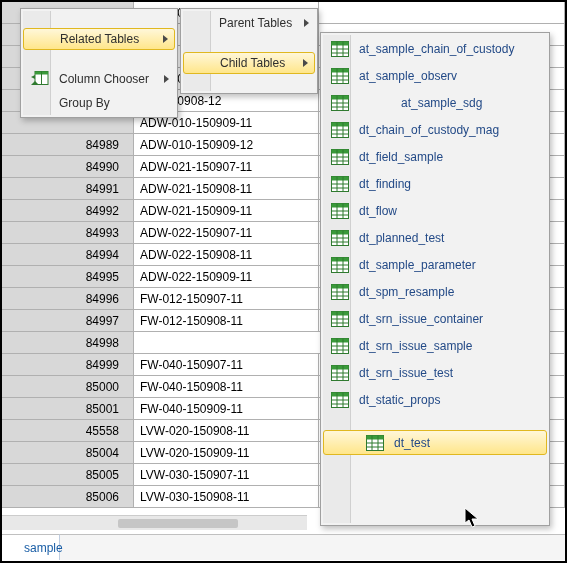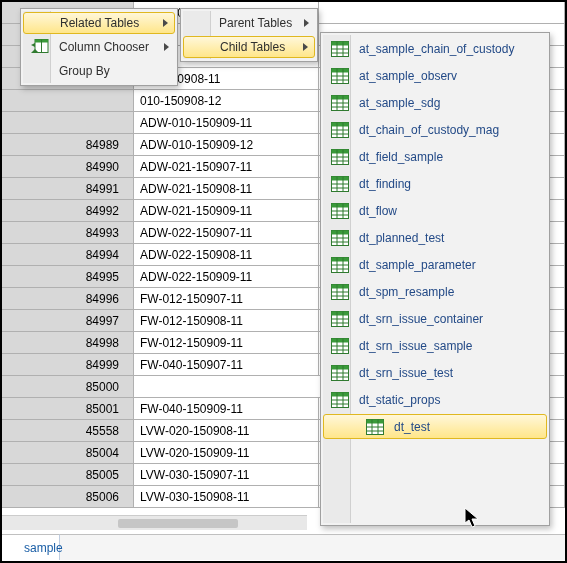--- a/index.html
+++ b/index.html
@@ -125,21 +125,21 @@
   }
   .menu-item .label {
     flex: 1;
     white-space: nowrap;
   }
   .menu-item.hover {
     background: linear-gradient(#fff7d9, #ffe68a);
     border: 1px solid #e0b820;
     border-radius: 3px;
     height: 22px;
-    margin: 1px 0;
+    margin: 17px 0;
   }
   .arrow {
     position: absolute;
     right: 6px;
     top: 50%;
     transform: translateY(-50%);
     width: 0; height: 0;
     border-top: 4px solid transparent;
     border-bottom: 4px solid transparent;
     border-left: 5px solid #4a4a4a;
@@ -237,30 +237,30 @@
       <div class="cell-b">FW-012-150907-11</div>
       <div class="cell-c"></div>
     </div>
     <div class="row">
       <div class="cell-a">84997</div>
       <div class="cell-b">FW-012-150908-11</div>
       <div class="cell-c"></div>
     </div>
     <div class="row">
       <div class="cell-a">84998</div>
-      <div class="cell-b">FW-012-150909-11</div>
       <div class="cell-c"></div>
     </div>
     <div class="row">
       <div class="cell-a">84999</div>
       <div class="cell-b">FW-040-150907-11</div>
       <div class="cell-c"></div>
     </div>
     <div class="row">
       <div class="cell-a">85000</div>
+      <div class="cell-b">FW-040-150908-11</div>
       <div class="cell-c"></div>
     </div>
     <div class="row">
       <div class="cell-a">85001</div>
       <div class="cell-b">FW-040-150909-11</div>
       <div class="cell-c"></div>
     </div>
     <div class="row">
       <div class="cell-a">45558</div>
       <div class="cell-b">LVW-020-150908-11</div>
@@ -351,21 +351,21 @@
           <rect x="0.5" y="0.5" width="17" height="15" fill="#fff" stroke="#2f7a2f"></rect>
           <rect x="0.5" y="0.5" width="17" height="4" fill="#3a9a3a"></rect>
           <line x1="6" y1="0.5" x2="6" y2="15.5" stroke="#2f7a2f"></line>
           <line x1="12" y1="0.5" x2="12" y2="15.5" stroke="#2f7a2f"></line>
           <line x1="0.5" y1="8" x2="17.5" y2="8" stroke="#2f7a2f"></line>
           <line x1="0.5" y1="12" x2="17.5" y2="12" stroke="#2f7a2f"></line>
         </svg>
       </span>
       <span class="label">at_sample_observ</span>
     </div>
-    <div class="menu-item" style="position: relative;">
+    <div class="menu-item" style="position: relative; gap: 42px;">
       <span class="menu-icon-col">
         <svg width="18" height="16">
           <rect x="0.5" y="0.5" width="17" height="15" fill="#fff" stroke="#2f7a2f"></rect>
           <rect x="0.5" y="0.5" width="17" height="4" fill="#3a9a3a"></rect>
           <line x1="6" y1="0.5" x2="6" y2="15.5" stroke="#2f7a2f"></line>
           <line x1="12" y1="0.5" x2="12" y2="15.5" stroke="#2f7a2f"></line>
           <line x1="0.5" y1="8" x2="17.5" y2="8" stroke="#2f7a2f"></line>
           <line x1="0.5" y1="12" x2="17.5" y2="12" stroke="#2f7a2f"></line>
         </svg>
       </span>

